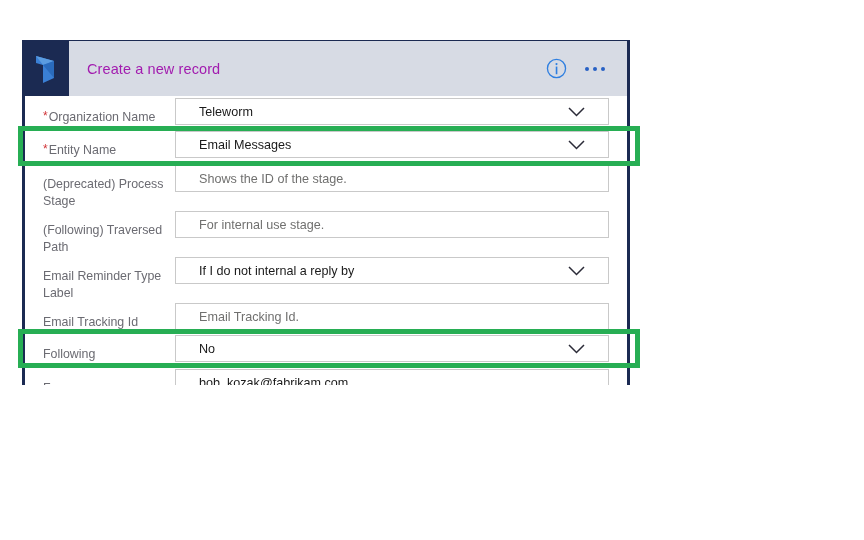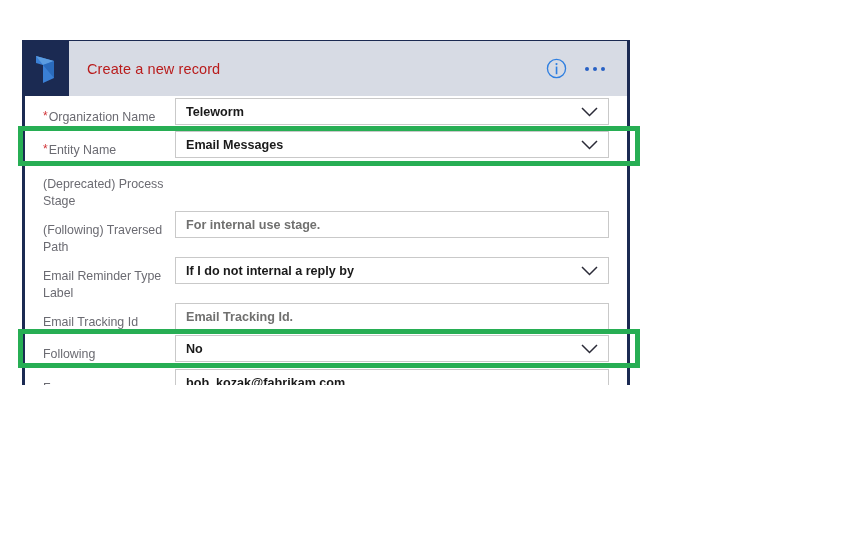--- a/index.html
+++ b/index.html
@@ -49,21 +49,21 @@
     display: flex;
     align-items: center;
     justify-content: center;
     flex: 0 0 auto;
   }
   .logo-block svg { display: block; }
 
   .header-title {
     margin-left: 18px;
     font-size: 14.5px;
-    color: #b91c1c;
+    color: #a21caf;
     letter-spacing: .1px;
     white-space: nowrap;
     flex: 1 1 auto;
   }
 
   .header-actions {
     display: flex;
     align-items: center;
     gap: 18px;
     margin-right: 22px;
@@ -109,22 +109,21 @@
     box-sizing: border-box;
   }
   .input-box {
     position: relative;
     border: 1px solid #c9c9c9;
     background: #ffffff;
     height: 27px;
     display: flex;
     align-items: center;
     box-sizing: border-box;
-    padding: 0 10px;
-    font-weight: bold;
+    padding: 0 23px;
   }
   .input-text {
     font-size: 12.6px;
     color: #1a1a1a;
     white-space: nowrap;
     overflow: hidden;
     flex: 1 1 auto;
   }
   .input-text.placeholder { color: #70706f; }
   .chev {
@@ -203,20 +202,25 @@
             <span class="input-text">Email Messages</span>
             <svg class="chev" width="17" height="10" viewBox="0 0 17 10">
                 <path d="M1,1 L8.5,8.5 L16,1" fill="none" stroke="#2b2b38" stroke-width="1.5"></path>
               </svg>
           </div>
         </div>
       </div>
 
       <div class="row">
         <div class="row-label">(Deprecated) Process Stage</div>
+        <div class="row-field">
+          <div class="input-box">
+            <span class="input-text placeholder">Shows the ID of the stage.</span>
+          </div>
+        </div>
       </div>
 
       <div class="row short">
         <div class="row-label">(Following) Traversed Path</div>
         <div class="row-field">
           <div class="input-box">
             <span class="input-text placeholder">For internal use stage.</span>
           </div>
         </div>
       </div>

